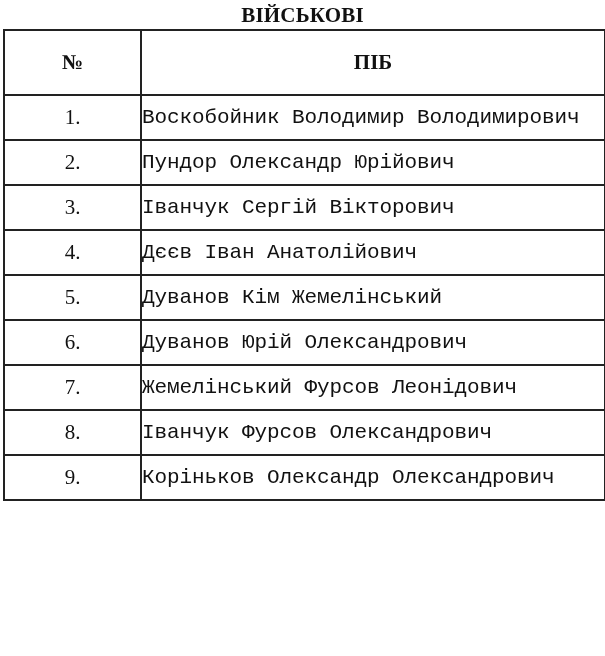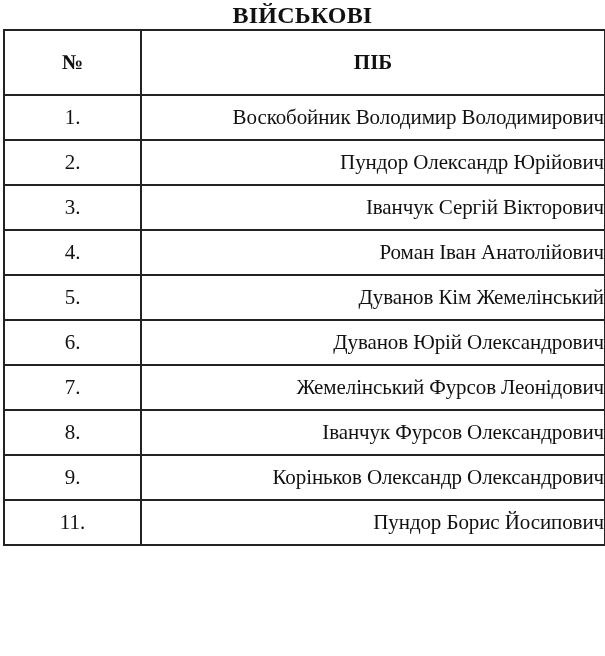--- a/index.html
+++ b/index.html
@@ -15,21 +15,21 @@
       font-family: "Liberation Serif", "DejaVu Serif", serif;
       color: #111111;
     }
     .title {
       position: absolute;
       top: 2px;
       left: 0;
       width: 605px;
       text-align: center;
       font-weight: bold;
-      font-size: 24px;
+      font-size: 21px;
       line-height: 26px;
       letter-spacing: 0.2px;
     }
     table.roster {
       position: absolute;
       top: 29px;
       left: 3px;
       width: 601px;
       border-collapse: collapse;
       table-layout: fixed;
@@ -49,24 +49,24 @@
       text-align: center;
     }
     table.roster td {
       height: 43px;
       font-size: 21px;
     }
     td.num {
       text-align: center;
     }
     td.name {
-      text-align: right;
+      text-align: left;
       padding-left: 1px;
       white-space: nowrap;
-      font-family: Liberation Serif, serif;
+      font-family: Liberation Mono, monospace;
       letter-spacing: -0.1px;
     }
   </style>
 </head>
 <body>
 
 <div class="title">ВІЙСЬКОВІ</div>
 
 <table class="roster">
   <colgroup>
@@ -87,21 +87,21 @@
     <tr>
       <td class="num">2.</td>
       <td class="name">Пундор Олександр Юрійович</td>
     </tr>
     <tr>
       <td class="num">3.</td>
       <td class="name">Іванчук Сергій Вікторович</td>
     </tr>
     <tr>
       <td class="num">4.</td>
-      <td class="name">Роман Іван Анатолійович</td>
+      <td class="name">Дєєв Іван Анатолійович</td>
     </tr>
     <tr>
       <td class="num">5.</td>
       <td class="name">Дуванов Кім Жемелінський</td>
     </tr>
     <tr>
       <td class="num">6.</td>
       <td class="name">Дуванов Юрій Олександрович</td>
     </tr>
     <tr>
@@ -109,18 +109,14 @@
       <td class="name">Жемелінський Фурсов Леонідович</td>
     </tr>
     <tr>
       <td class="num">8.</td>
       <td class="name">Іванчук Фурсов Олександрович</td>
     </tr>
     <tr>
       <td class="num">9.</td>
       <td class="name">Коріньков Олександр Олександрович</td>
     </tr>
-    <tr>
-      <td class="num">11.</td>
-      <td class="name">Пундор Борис Йосипович</td>
-    </tr>
   </tbody>
 </table>
 
 </body></html>

